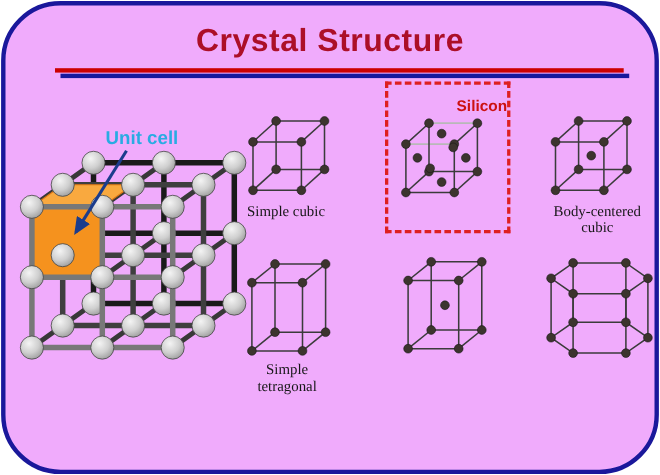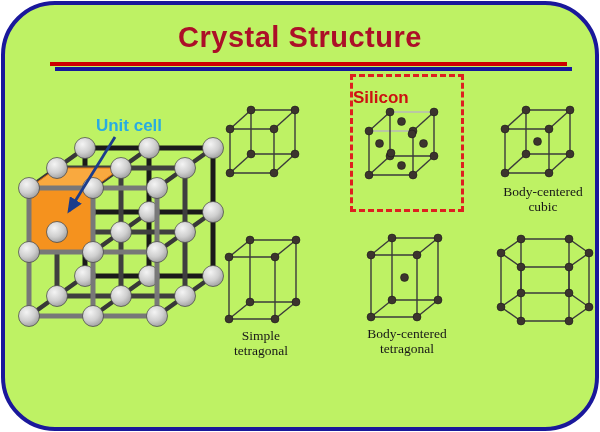--- a/index.html
+++ b/index.html
@@ -1,35 +1,35 @@
 <!DOCTYPE html>
 <html style="--title: #AC0F28; --rule-red: #CC0000; --rule-blue: #17179C; --border: #1A189B; --silicon: #CC1111; --silicon-box: #DE2020; --unit-cell-label: #29ABE2; --unit-cell-fill: #F5921E;"><head>
 <meta charset="utf-8">
 <style>
   html,body{margin:0;padding:0;background:#ffffff;}
   body{width:600px;height:432px;position:relative;overflow:hidden;
        font-family:"Liberation Sans",sans-serif;}
 
-  .slide{position:absolute;inset:1px;background:#bef264;
+  .slide{position:absolute;inset:1px;background:#f0abfc;
          border:4px solid var(--border,#1A189B);border-radius:54px;}
 
   .title{position:absolute;left:0;right:0;top:16px;margin:0;text-align:center;
          font-size:29px;font-weight:bold;letter-spacing:.5px;
          color:var(--title,#AC0F28);}
   .rule{position:absolute;height:4px;}
   .rule-red{left:45px;top:57px;width:517px;background:var(--rule-red,#C00);}
   .rule-blue{left:50px;top:62px;width:517px;background:var(--rule-blue,#17179C);}
 
   .lattice{position:absolute;left:6px;top:100px;width:220px;height:235px;}
   .lattice text{font-family:"Liberation Sans",sans-serif;font-weight:bold;
                 font-size:17px;fill:var(--unit-cell-label,#29ABE2);}
 
   .silicon-box{position:absolute;left:345px;top:69px;width:114px;height:138px;
                box-sizing:border-box;border:3px dashed var(--silicon-box,#DE2020);}
-  .silicon-label{margin-top:11px;text-align:left;font-weight:bold;font-size:17px;
+  .silicon-label{margin-top:11px;text-align:right;font-weight:bold;font-size:14px;
                  color:var(--silicon,#CC1111);}
 
   .cell{position:absolute;text-align:center;}
   .cell svg{display:block;margin:0 auto;}
   .cap{max-width:88px;margin:3px auto 0;font-family:"Liberation Serif",serif;
        font-size:13.5px;line-height:1.12;color:#171717;}
 
   .edge{stroke:#3b3b3b;stroke-width:1.4;fill:none;}
   .edge-light{stroke:#b8b8b8;stroke-width:1.6;fill:none;}
   .atom{fill:#3C342E;stroke:#151515;stroke-width:.5;}
@@ -161,20 +161,21 @@
         <line class="edge" x1="64" y1="70" x2="85" y2="51"></line>
       <circle class="atom" cx="20" cy="26" r="4"></circle>
         <circle class="atom" cx="64" cy="26" r="4"></circle>
       <circle class="atom" cx="20" cy="70" r="4"></circle>
         <circle class="atom" cx="64" cy="70" r="4"></circle>
       <circle class="atom" cx="41" cy="7" r="4"></circle>
         <circle class="atom" cx="85" cy="7" r="4"></circle>
       <circle class="atom" cx="41" cy="51" r="4"></circle>
         <circle class="atom" cx="85" cy="51" r="4"></circle>
     </svg>
+    <div class="cap">Simple cubic</div>
   </div>
 
   <div class="cell" style="left:354px;top:100px;width:100px;">
     <svg width="100" height="78" viewBox="0 0 100 78">
       <line class="edge-light" x1="31" y1="7" x2="75" y2="7"></line>
       <line class="edge-light" x1="10" y1="26" x2="54" y2="26"></line>
       <polyline class="edge" points="54,26 54,70 10,70 10,26 31,7"></polyline>
       <polyline class="edge" points="75,7 75,51 31,51 31,7"></polyline>
       <line class="edge" x1="54" y1="26" x2="75" y2="7"></line>
       <line class="edge" x1="10" y1="70" x2="31" y2="51"></line>
@@ -248,21 +249,20 @@
       <circle class="atom" cx="14" cy="24" r="4"></circle>
         <circle class="atom" cx="60" cy="24" r="4"></circle>
       <circle class="atom" cx="14" cy="86" r="4"></circle>
         <circle class="atom" cx="60" cy="86" r="4"></circle>
       <circle class="atom" cx="35" cy="7" r="4"></circle>
         <circle class="atom" cx="81" cy="7" r="4"></circle>
       <circle class="atom" cx="35" cy="69" r="4"></circle>
         <circle class="atom" cx="81" cy="69" r="4"></circle>
       <circle class="atom" cx="47.5" cy="46.5" r="4"></circle>
     </svg>
-    <div class="cap">Body-centered tetragonal</div>
   </div>
 
   <div class="cell" style="left:488px;top:222px;width:104px;">
     <svg width="104" height="102" viewBox="0 0 104 102">
       <polygon class="edge" points="96,26 76,12 28,12 8,26 28,40 76,40"></polygon>
       <polygon class="edge" points="96,80 76,66 28,66 8,80 28,94 76,94"></polygon>
       <line class="edge" x1="96" y1="26" x2="96" y2="80"></line>
         <line class="edge" x1="76" y1="12" x2="76" y2="66"></line>
       <line class="edge" x1="28" y1="12" x2="28" y2="66"></line>
         <line class="edge" x1="8" y1="26" x2="8" y2="80"></line>

